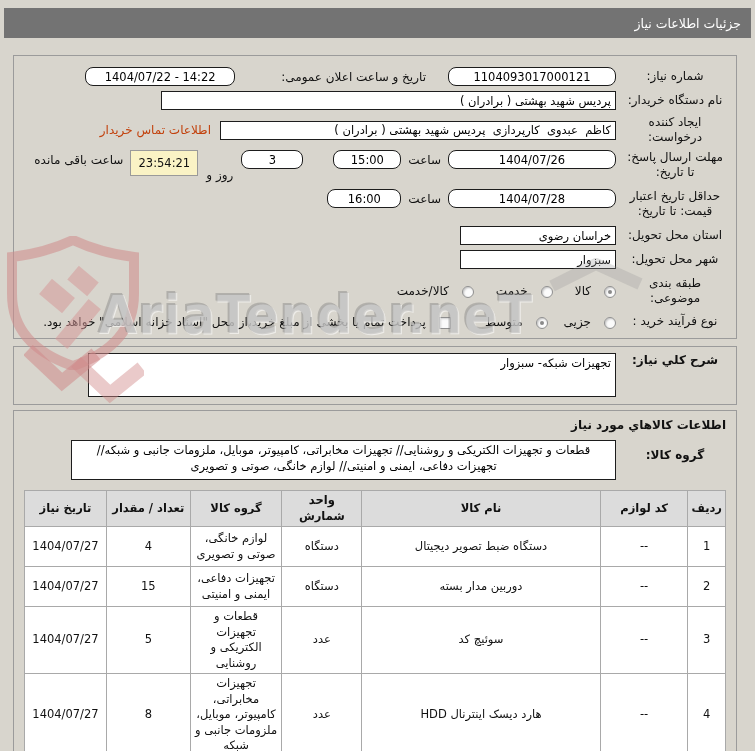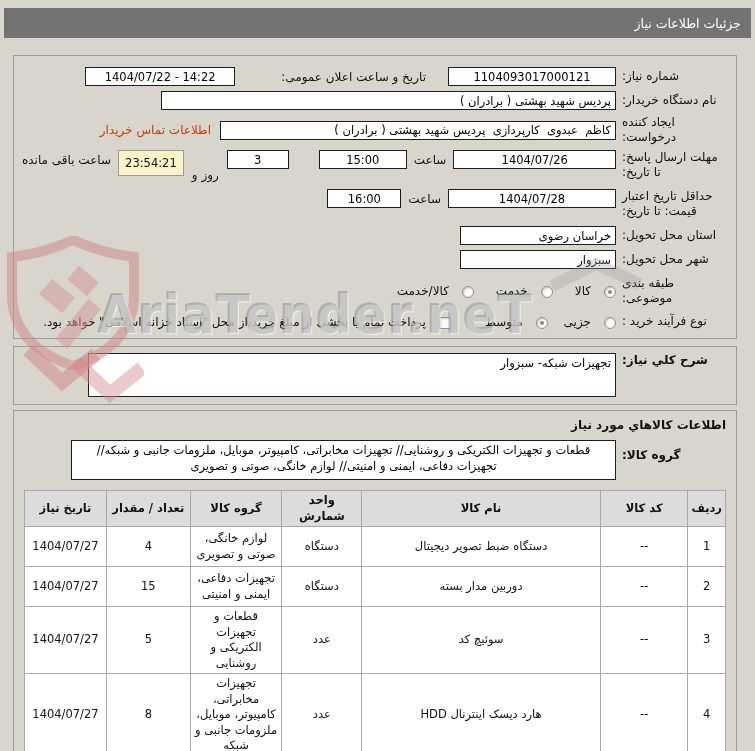--- a/index.html
+++ b/index.html
@@ -25,28 +25,28 @@
     margin:0 18px 0 13px;
     position:relative;
     background:transparent;
   }
   .box-fields { margin-top:17px; padding:11px 8px 4px 8px; }
   .box-desc   { margin-top:7px;  padding:6px 8px 7px 8px; }
   .box-items  { margin-top:5px;  padding:5px 8px 8px 8px; }
   
   .frow { display:flex; align-items:center; margin-bottom:5px; }
   .frow.top { align-items:flex-start; }
-  .lbl { width:112px; flex-shrink:0; text-align:left; padding-left:6px; line-height:1.25; }
+  .lbl { width:112px; flex-shrink:0; text-align:center; padding-left:6px; line-height:1.25; }
   .midlbl { white-space:nowrap; }
   .inp {
     background:#fff; border:1px solid #1d1d1d;
     height:19px; font-family:"DejaVu Sans",sans-serif; font-size:11.5px;
     padding:0 4px; color:#000;
   }
-  .inp.center { text-align:center; }
+  .inp.center { text-align:center;border-radius:8px; }
   .inp.rtl-txt { text-align:right; direction:rtl; }
   .ltr { direction:ltr; }
   textarea.inp {
     height:auto; resize:none; padding:2px 4px; line-height:1.35; overflow:hidden;
   }
   .link { color:#c2410c; margin-right:9px; white-space:nowrap; cursor:pointer; }
   .countdown {
     background:#faf3c5; border:1px solid #9a9a9a; height:26px; width:68px;
     display:inline-flex; align-items:center; justify-content:center;
     font-size:11.5px;
@@ -123,21 +123,21 @@
   <div class="frow">
     <span class="lbl">ایجاد کننده درخواست:</span>
     <input class="inp rtl-txt" style="width: 396px;" readonly="" value="کاظم  عبدوی  کارپردازی  پردیس شهید بهشتی ( برادران )">
     <span class="link">اطلاعات تماس خریدار</span>
   </div>
 
   <div class="frow top" style="margin-bottom:7px">
     <span class="lbl">مهلت ارسال پاسخ: تا تاریخ:</span>
     <input class="inp center ltr" style="width: 168px;" readonly="" value="1404/07/26">
     <span class="midlbl" style="margin-right:7px;margin-top:3px">ساعت</span>
-    <input class="inp center ltr" style="width: 88px; margin-right: 7px;" readonly="" value="15:00">
+    <input class="inp center ltr" style="width: 68px; margin-right: 7px;" readonly="" value="15:00">
     <input class="inp center ltr" style="width: 62px; margin-right: 30px;" readonly="" value="3">
     <span class="midlbl" style="margin-right:8px;margin-top:18px">روز و</span>
     <span class="countdown ltr" style="margin-right:8px">23:54:21</span>
     <span class="midlbl" style="margin-right:7px;margin-top:3px">ساعت باقی مانده</span>
   </div>
 
   <div class="frow top" style="margin-bottom:7px">
     <span class="lbl">حداقل تاریخ اعتبار قیمت: تا تاریخ:</span>
     <input class="inp center ltr" style="width: 168px;" readonly="" value="1404/07/28">
     <span class="midlbl" style="margin-right:7px;margin-top:3px">ساعت</span>
@@ -209,21 +209,21 @@
         <col class="col-code">
         <col class="col-name">
         <col class="col-unit">
       <col class="col-group">
         <col class="col-qty">
         <col class="col-date">
     </colgroup>
     <thead>
       <tr>
         <th>ردیف</th>
-        <th>کد کالا</th>
+        <th>کد لوازم</th>
         <th>نام کالا</th>
         <th>واحد شمارش</th>
         <th>گروه کالا</th>
         <th>تعداد / مقدار</th>
         <th>تاریخ نیاز</th>
       </tr>
     </thead>
     <tbody>
       <tr class="r1">
         <td>1</td>

